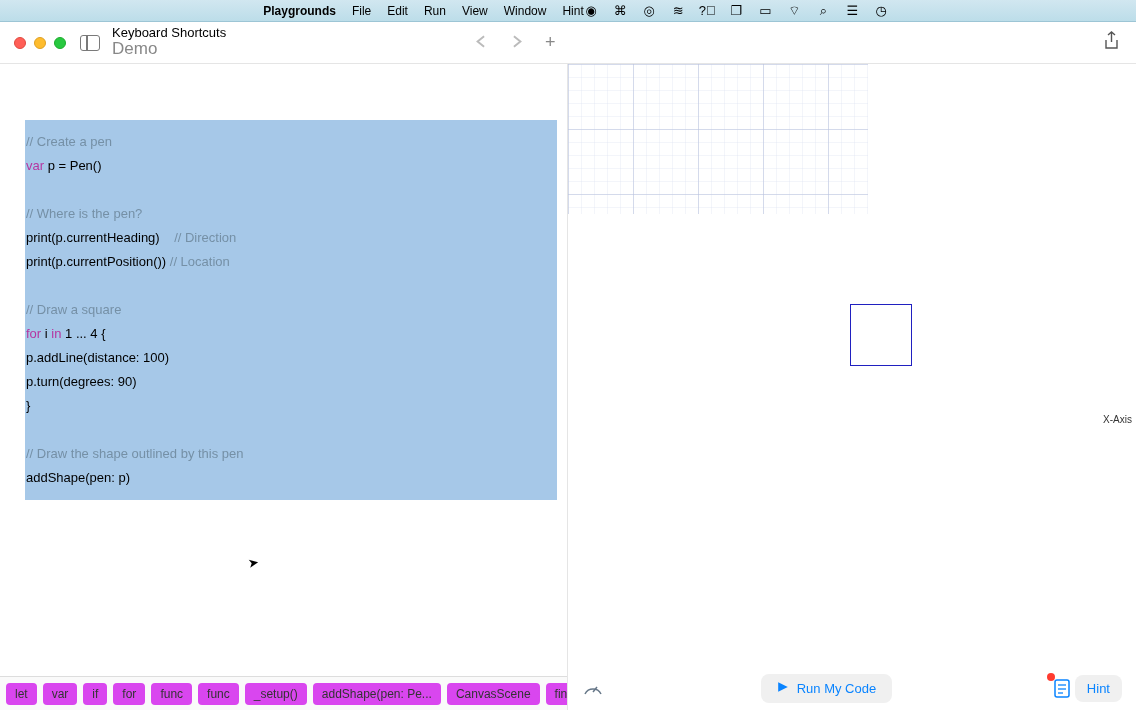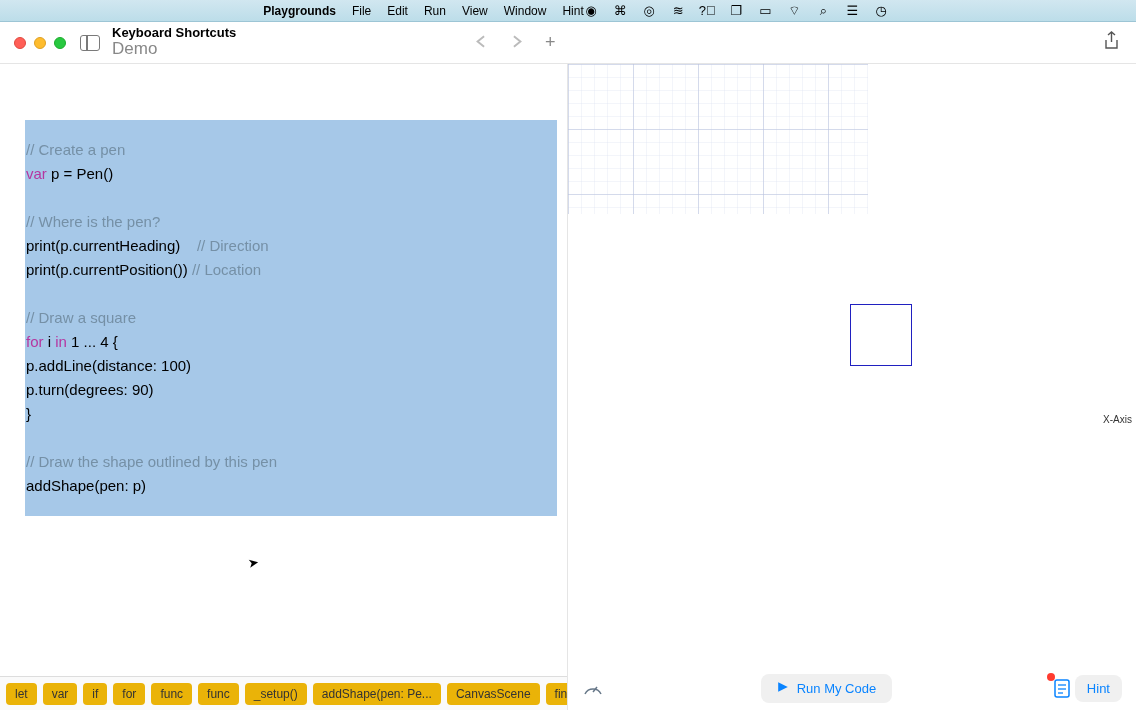--- a/index.html
+++ b/index.html
@@ -11,33 +11,33 @@
 .mri{width:15px;height:15px;display:flex;align-items:center;justify-content:center;font-size:13px}
 .toolbar{height:42px;background:#fff;display:flex;align-items:center;padding:0 14px;border-bottom:1px solid #e5e5e5;position:relative}
 .traffic{display:flex;gap:8px;margin-right:14px}
 .tl{width:12px;height:12px;border-radius:50%}
 .tl.red{background:#ff5f57;border:1px solid #e1493f}
 .tl.yel{background:#febc2e;border:1px solid #dfa023}
 .tl.grn{background:#28c840;border:1px solid #1dad2c}
 .sidebar-btn{width:20px;height:16px;border:1.5px solid #7a7a7a;border-radius:3px;position:relative;margin-right:12px}
 .sidebar-btn::after{content:"";position:absolute;left:5px;top:0;bottom:0;width:1.5px;background:#7a7a7a}
 .title-block{display:flex;flex-direction:column;line-height:1.1}
-.title-block .t{font-size:13px;font-weight:700;color:#000}
+.title-block .t{font-size:13px;font-weight:400;color:#000}
 .title-block .s{font-size:17px;color:#888}
 .nav-btns{position:absolute;left:475px;display:flex;gap:22px;align-items:center;color:#999}
 .nav-btns svg{width:13px;height:13px}
 .share-btn{position:absolute;right:16px;color:#555}
 .main{display:flex;height:646px}
 .left{width:567px;display:flex;flex-direction:column}
 .editor{flex:1;padding:56px 0 0 0;overflow:hidden}
-.code-block{margin:0 10px 0 25px;background:#a6c8e8;padding:18px 1px;font-family:Menlo,Monaco,monospace;font-size:15px;line-height:24px;color:#000;white-space:pre}
+.code-block{margin:0 10px 0 25px;background:#a6c8e8;padding:10px 1px;font-family:Menlo,Monaco,monospace;font-size:13px;line-height:24px;color:#000;white-space:pre}
 .kw{color:#b536a0}
 .cm{color:#7590a6}
 .snippets{height:34px;border-top:1px solid #ddd;display:flex;align-items:center;padding:0 6px;gap:6px;background:#fafafa;overflow:hidden}
-.snip{background:#eab308;border-radius:4px;padding:4px 9px;font-size:12px;color:#333;white-space:nowrap}
+.snip{background:#d946ef;border-radius:4px;padding:4px 9px;font-size:12px;color:#333;white-space:nowrap}
 .right{flex:1;position:relative;border-left:1px solid #e5e5e5}
 .canvas{position:absolute;inset:0;background:#fff}
 .axis-label{position:absolute;right:4px;top:350px;font-size:10px;color:#333}
 .square{position:absolute;left:282px;top:240px;width:62px;height:62px;border:1.5px solid #2020c0}
 .bottom-bar{position:absolute;bottom:0;left:0;right:0;height:44px;display:flex;align-items:center;padding:0 14px;justify-content:space-between}
 .speed-btn{width:22px;height:22px;color:#567}
 .run-btn{display:flex;gap:8px;background:#f0f0f0;border-radius:8px;padding:7px 16px;color:#0a84ff;font-size:13px;font-weight:500}
 .right-actions{display:flex;align-items:center;gap:0}
 .results-btn{width:26px;height:26px;position:relative;color:#0a84ff;display:flex;align-items:center;justify-content:center}
 .results-btn .dot{position:absolute;top:-2px;left:-2px;width:8px;height:8px;background:#ff3b30;border-radius:50%}

